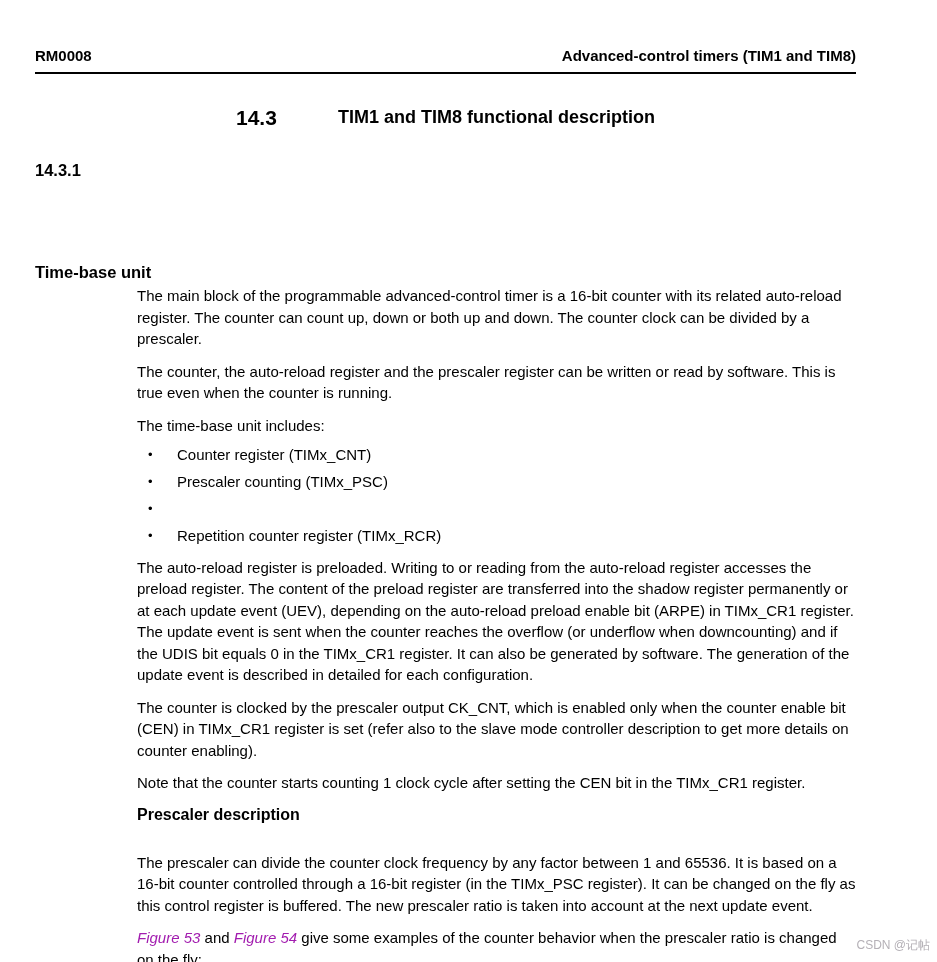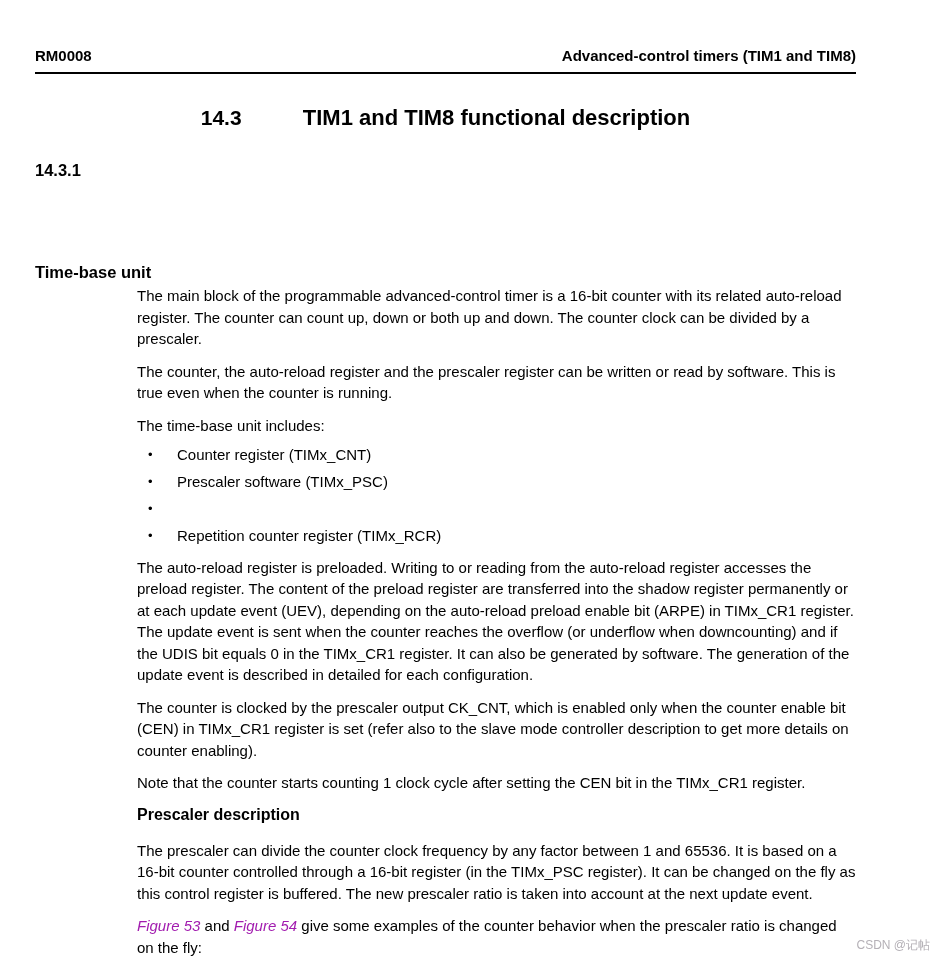--- a/index.html
+++ b/index.html
@@ -30,21 +30,21 @@
   
   .section-row {
     display: flex;
     margin-top: 31px;
     font-size: 21px;
     font-weight: bold;
     line-height: 25px;
     justify-content: center;
   }
   .num-col { width: 102px; flex: 0 0 102px; }
-  .section-row h1 { font-size: 22px; margin: 0; font-weight: bold; }
+  .section-row h1 { font-size: 18px; margin: 0; font-weight: bold; }
   
   .subsection-row {
     display: flex;
     margin-top: 30px;
     font-size: 16.5px;
     font-weight: bold;
     line-height: 20px;
     flex-direction: column;
   }
   .subsection-row h2 { font-size: 16.5px; margin: 0; font-weight: bold; }
@@ -70,21 +70,21 @@
   }
   ul.tb-list .bullet {
     width: 29px;
     flex: 0 0 29px;
     font-size: 13px;
   }
   
   h3.runin {
     font-size: 16px;
     font-weight: bold;
-    margin: 8px 0 16px 0;
+    margin: 8px 0 28px 0;
     line-height: 19px;
   }
   
   a.fig-link {
     color: #a21caf;
     font-style: italic;
     text-decoration: none;
   }
   
   .watermark {
@@ -123,21 +123,21 @@
 
     <p>The time-base unit includes:</p>
 
     <ul class="tb-list">
       <li>
         <span class="bullet">•</span>
         <span>Counter register (TIMx_CNT)</span>
       </li>
       <li>
         <span class="bullet">•</span>
-        <span>Prescaler software (TIMx_PSC)</span>
+        <span>Prescaler counting (TIMx_PSC)</span>
       </li>
       <li>
         <span class="bullet">•</span>
       </li>
       <li>
         <span class="bullet">•</span>
         <span>Repetition counter register (TIMx_RCR)</span>
       </li>
     </ul>
 

